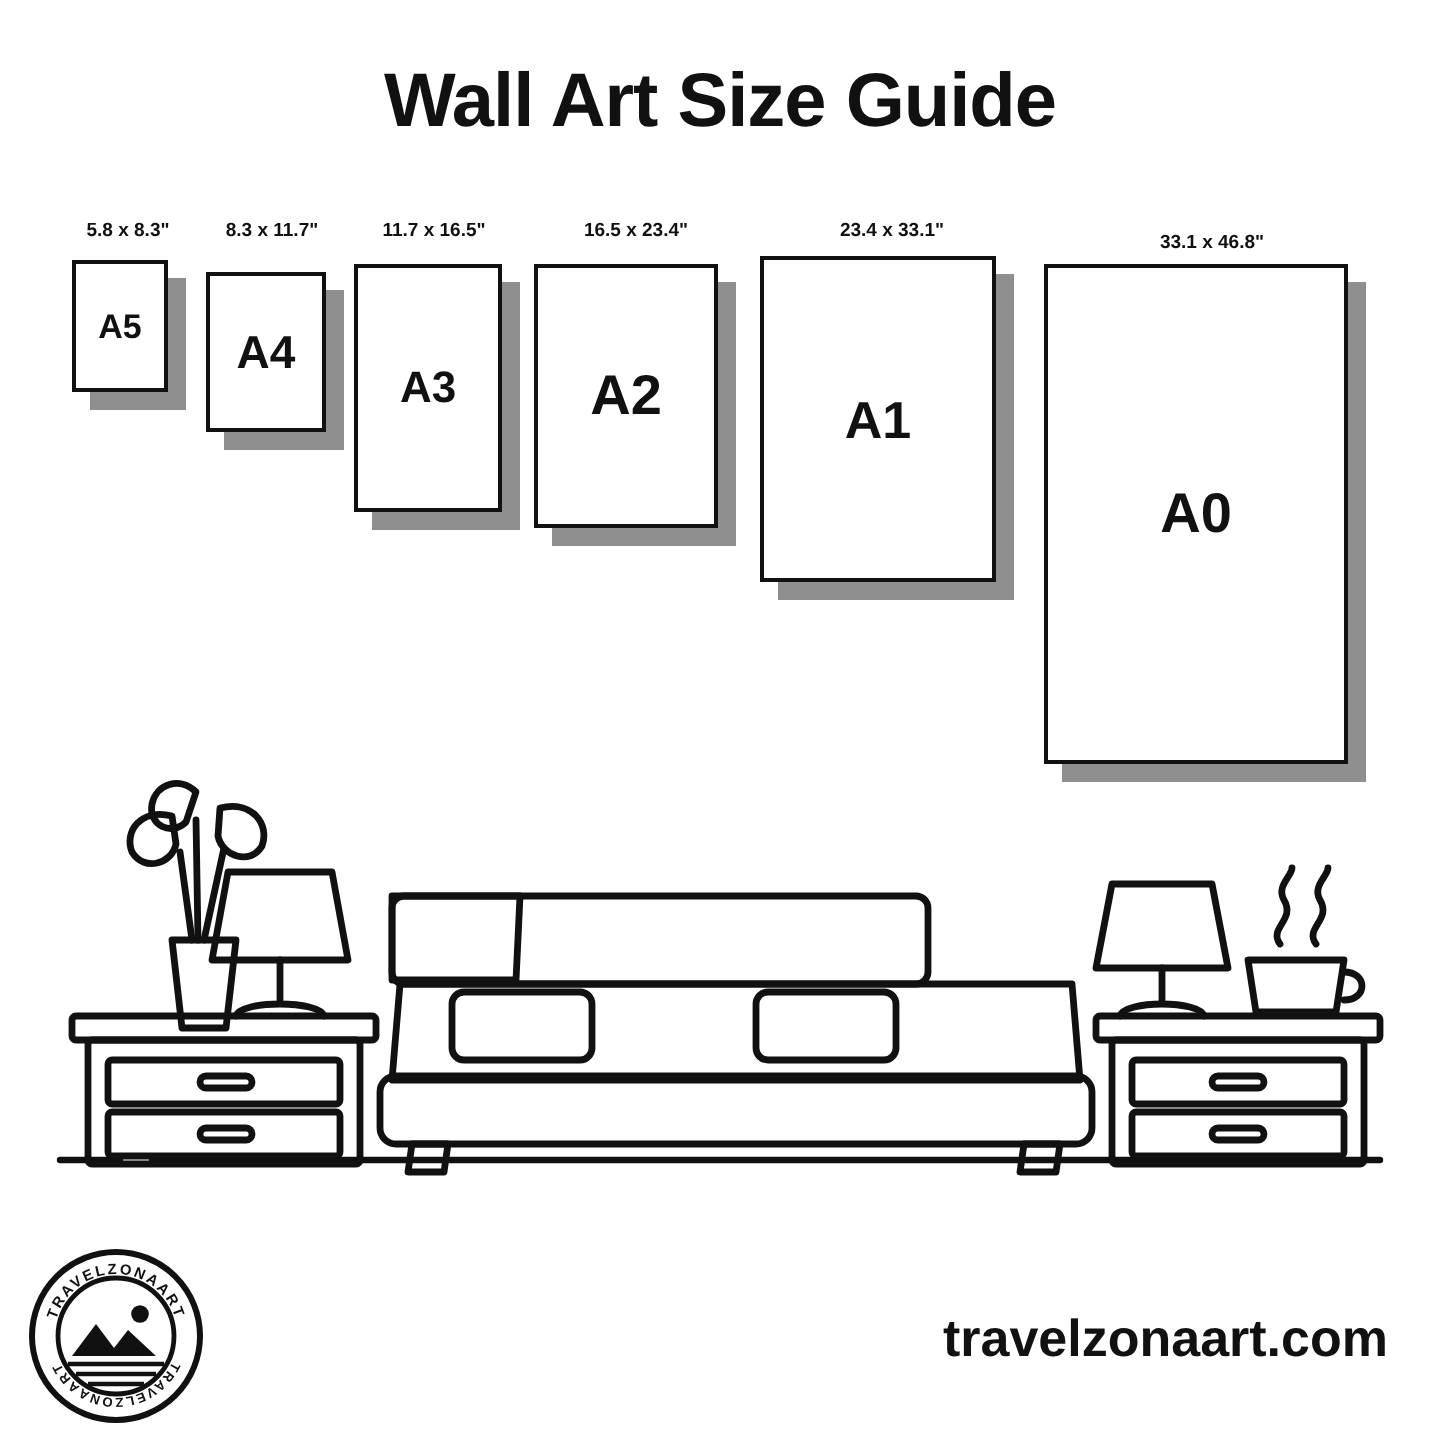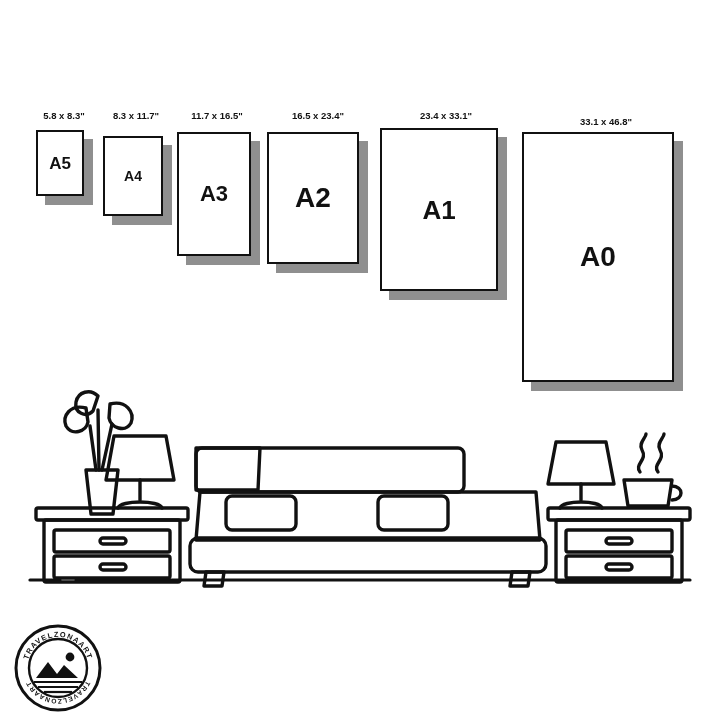--- a/index.html
+++ b/index.html
@@ -103,34 +103,35 @@
     font-weight: bold;
     color: #111111;
     letter-spacing: 0px;
   }
 </style>
 </head>
 <body>
 
 <div id="page">
 
+  <div class="title">Wall Art Size Guide</div>
 
   <div class="frames">
 
     <div class="frame-group" style="left:36px; top:0px; width:56px;">
       <div class="frame-dim" style="top:0px;">5.8 x 8.3"</div>
       <div class="frame-box" style="left:0px; top:20px; width:48px; height:66px;">
         <span class="frame-label" style="font-size:17px;">A5</span>
       </div>
     </div>
 
     <div class="frame-group" style="left:100px; top:0px; width:72px;">
       <div class="frame-dim" style="top:0px;">8.3 x 11.7"</div>
       <div class="frame-box" style="left:3px; top:26px; width:60px; height:80px;">
-        <span class="frame-label" style="font-size:14px;">A4</span>
+        <span class="frame-label" style="font-size:23px;">A4</span>
       </div>
     </div>
 
     <div class="frame-group" style="left:172px; top:0px; width:90px;">
       <div class="frame-dim" style="top:0px;">11.7 x 16.5"</div>
       <div class="frame-box" style="left:5px; top:22px; width:74px; height:124px;">
         <span class="frame-label" style="font-size:22px;">A3</span>
       </div>
     </div>
 
@@ -252,15 +253,16 @@
         </g>
         <text font-family="Liberation Sans, sans-serif" font-size="7.4" font-weight="bold" fill="#111111" letter-spacing="1.2">
           <textPath href="#arcTop" startOffset="50%" text-anchor="middle">TRAVELZONAART</textPath>
         </text>
         <text font-family="Liberation Sans, sans-serif" font-size="6.6" font-weight="bold" fill="#111111" letter-spacing="1">
           <textPath href="#arcBottom" startOffset="50%" text-anchor="middle">TRAVELZONAART</textPath>
         </text>
       </svg>
     </div>
 
+    <div class="site">travelzonaart.com</div>
   </div>
 
 </div>
 
 </body></html>

